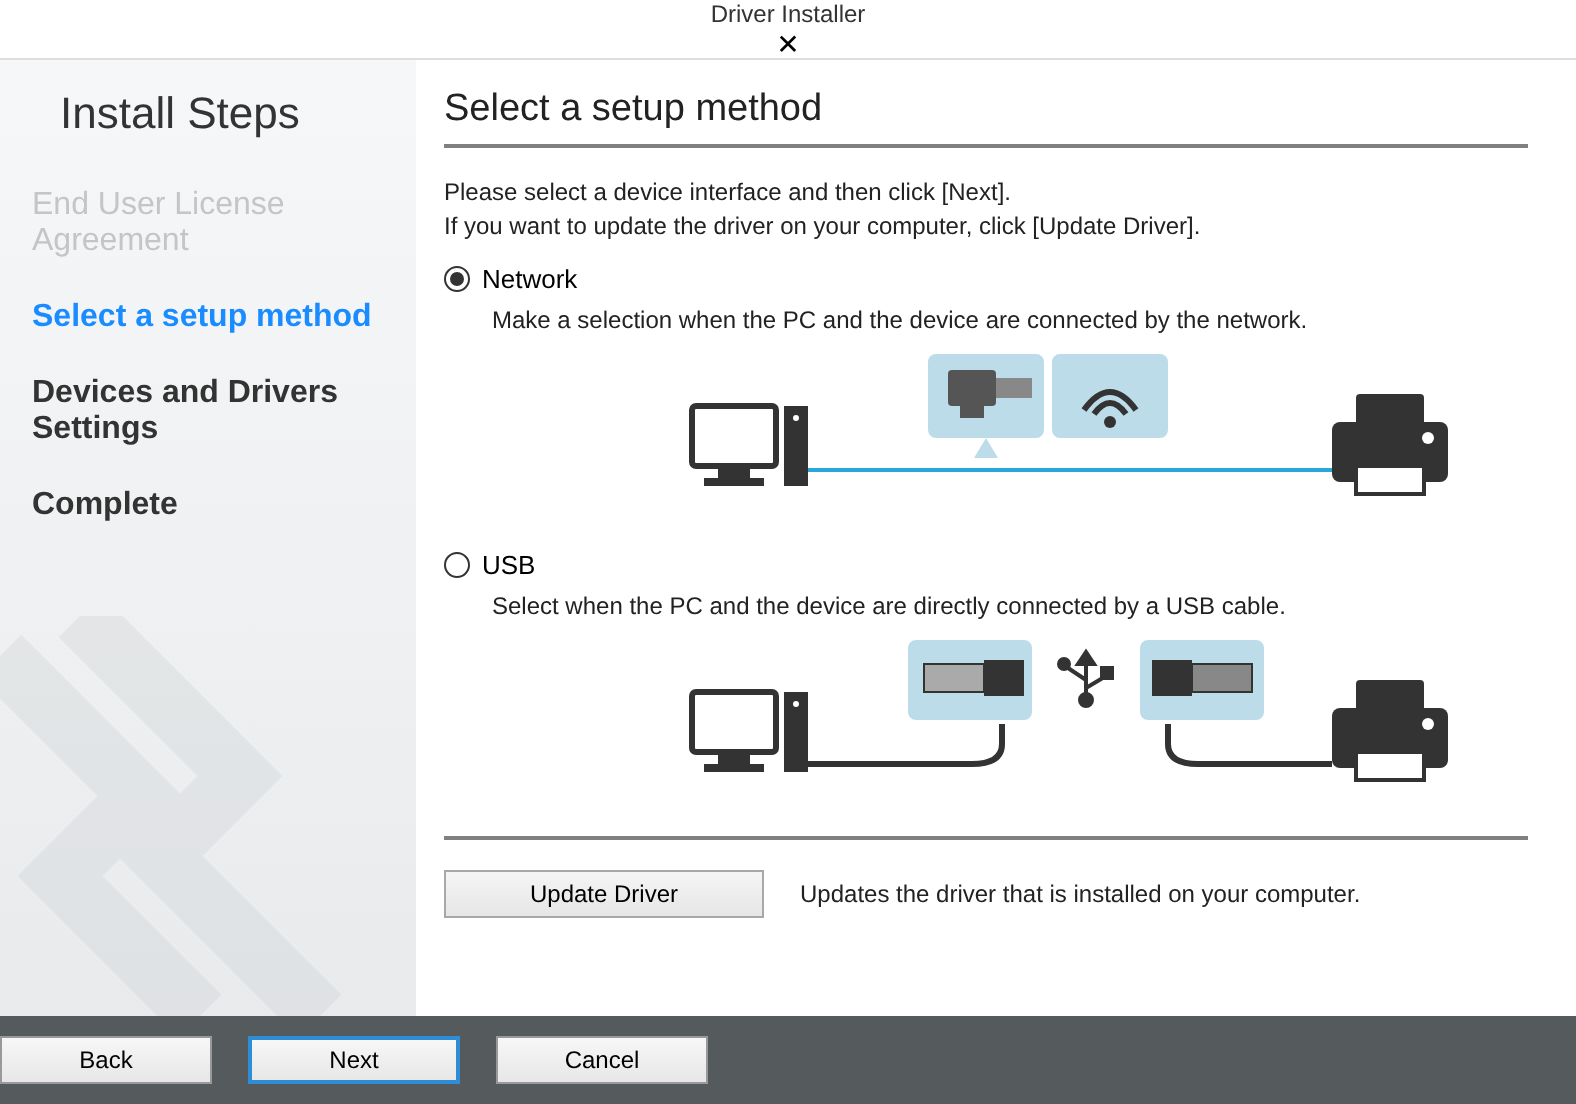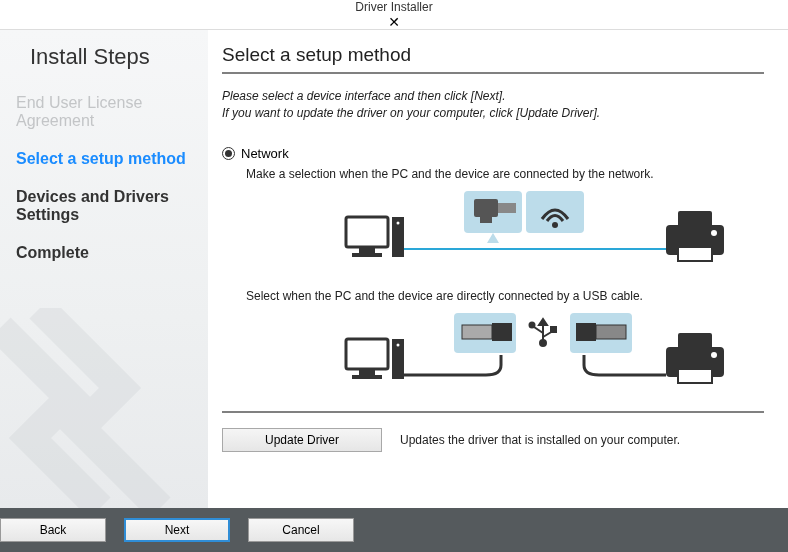--- a/index.html
+++ b/index.html
@@ -11,21 +11,21 @@
 .body { display: flex; height: 478px; }
 .sidebar { width: 208px; background: linear-gradient(180deg,#f6f7f8 0%,#eef0f1 60%,#e8eaec 100%); padding: 14px 12px 12px 16px; position: relative; }
 .sidebar h1 { font-size: 22px; font-weight: 400; color: #333; margin-bottom: 24px; margin-left: 14px; }
 .sidebar .step { font-size: 16px; margin-bottom: 20px; color: #333; font-weight: bold; }
 .sidebar .step.done { color: #c3c5c7; font-weight: normal; }
 .sidebar .step.current { color: #1a8cff; font-weight: bold; }
 .sidebar .zig { position:absolute; bottom:0; left:0; right:0; height:200px; overflow:hidden; opacity:0.35; pointer-events:none; }
 .main { flex: 1; padding: 14px 24px 8px 14px; overflow: hidden; }
 .main h2 { font-size: 19px; font-weight: 400; color: #222; margin-bottom: 6px; }
 .hr { height: 2px; background: #808080; margin-bottom: 14px; }
-.intro { font-size: 12px; color: #222; line-height: 1.4; margin-bottom: 24px; font-style: italic; }
+.intro { font-size: 12px; color: #222; line-height: 1.4; margin-bottom: 10px; }
 .option { margin-bottom: 10px; }
 .option-head { display: flex; align-items: center; gap: 6px; font-size: 13px; margin-bottom: 6px; }
 .radio { width: 13px; height: 13px; border: 1px solid #333; border-radius: 50%; display: inline-flex; align-items: center; justify-content: center; }
 .radio.checked::after { content:''; width:7px; height:7px; background:#333; border-radius:50%; }
 .option-desc { font-size: 12px; color: #222; margin-left: 24px; margin-bottom: 8px; }
 .diagram { margin-left: 24px; height: 90px; position: relative; }
 .update-row { border-top: 2px solid #808080; padding-top: 15px; display: flex; align-items: center; gap: 18px; }
 .btn-update { background: linear-gradient(#f5f5f5,#e6e6e6); border: 1px solid #a8a8a8; padding: 4px 0; width: 160px; font-size: 12px; cursor: pointer; }
 .update-row .desc { font-size: 12px; color: #222; }
 .footer { height: 44px; background: #555a5d; display: flex; justify-content: flex-start; align-items: center; gap: 18px; padding-right: 28px; }
@@ -95,20 +95,24 @@
 
           <rect x="420" y="36" width="58" height="30" rx="4" fill="#333"></rect>
           <rect x="432" y="22" width="34" height="16" rx="2" fill="#333"></rect>
           <rect x="432" y="58" width="34" height="14" fill="#fff" stroke="#333" stroke-width="2"></rect>
           <circle cx="468" cy="44" r="3" fill="#fff"></circle>
         </svg>
       </div>
     </div>
 
     <div class="option">
+      <div class="option-head">
+        <span class="radio"></span>
+        <span>USB</span>
+      </div>
       <div class="option-desc">Select when the PC and the device are directly connected by a USB cable.</div>
       <div class="diagram">
         <svg width="500" height="90">
 
           <rect x="100" y="28" width="42" height="30" rx="2" fill="none" stroke="#333" stroke-width="3"></rect>
           <rect x="113" y="58" width="16" height="6" fill="#333"></rect>
           <rect x="106" y="64" width="30" height="4" fill="#333"></rect>
           <rect x="146" y="28" width="12" height="40" fill="#333"></rect>
           <circle cx="152" cy="34" r="1.5" fill="#fff"></circle>
 

